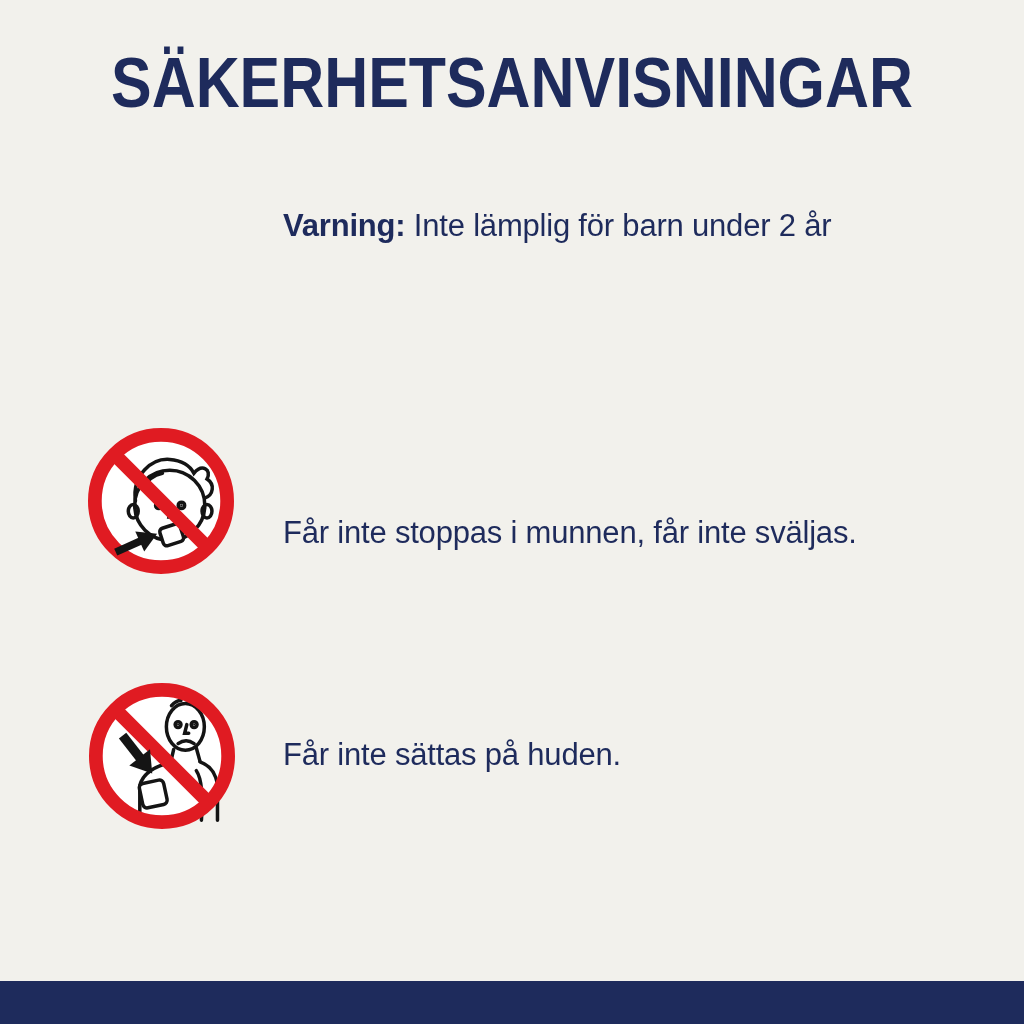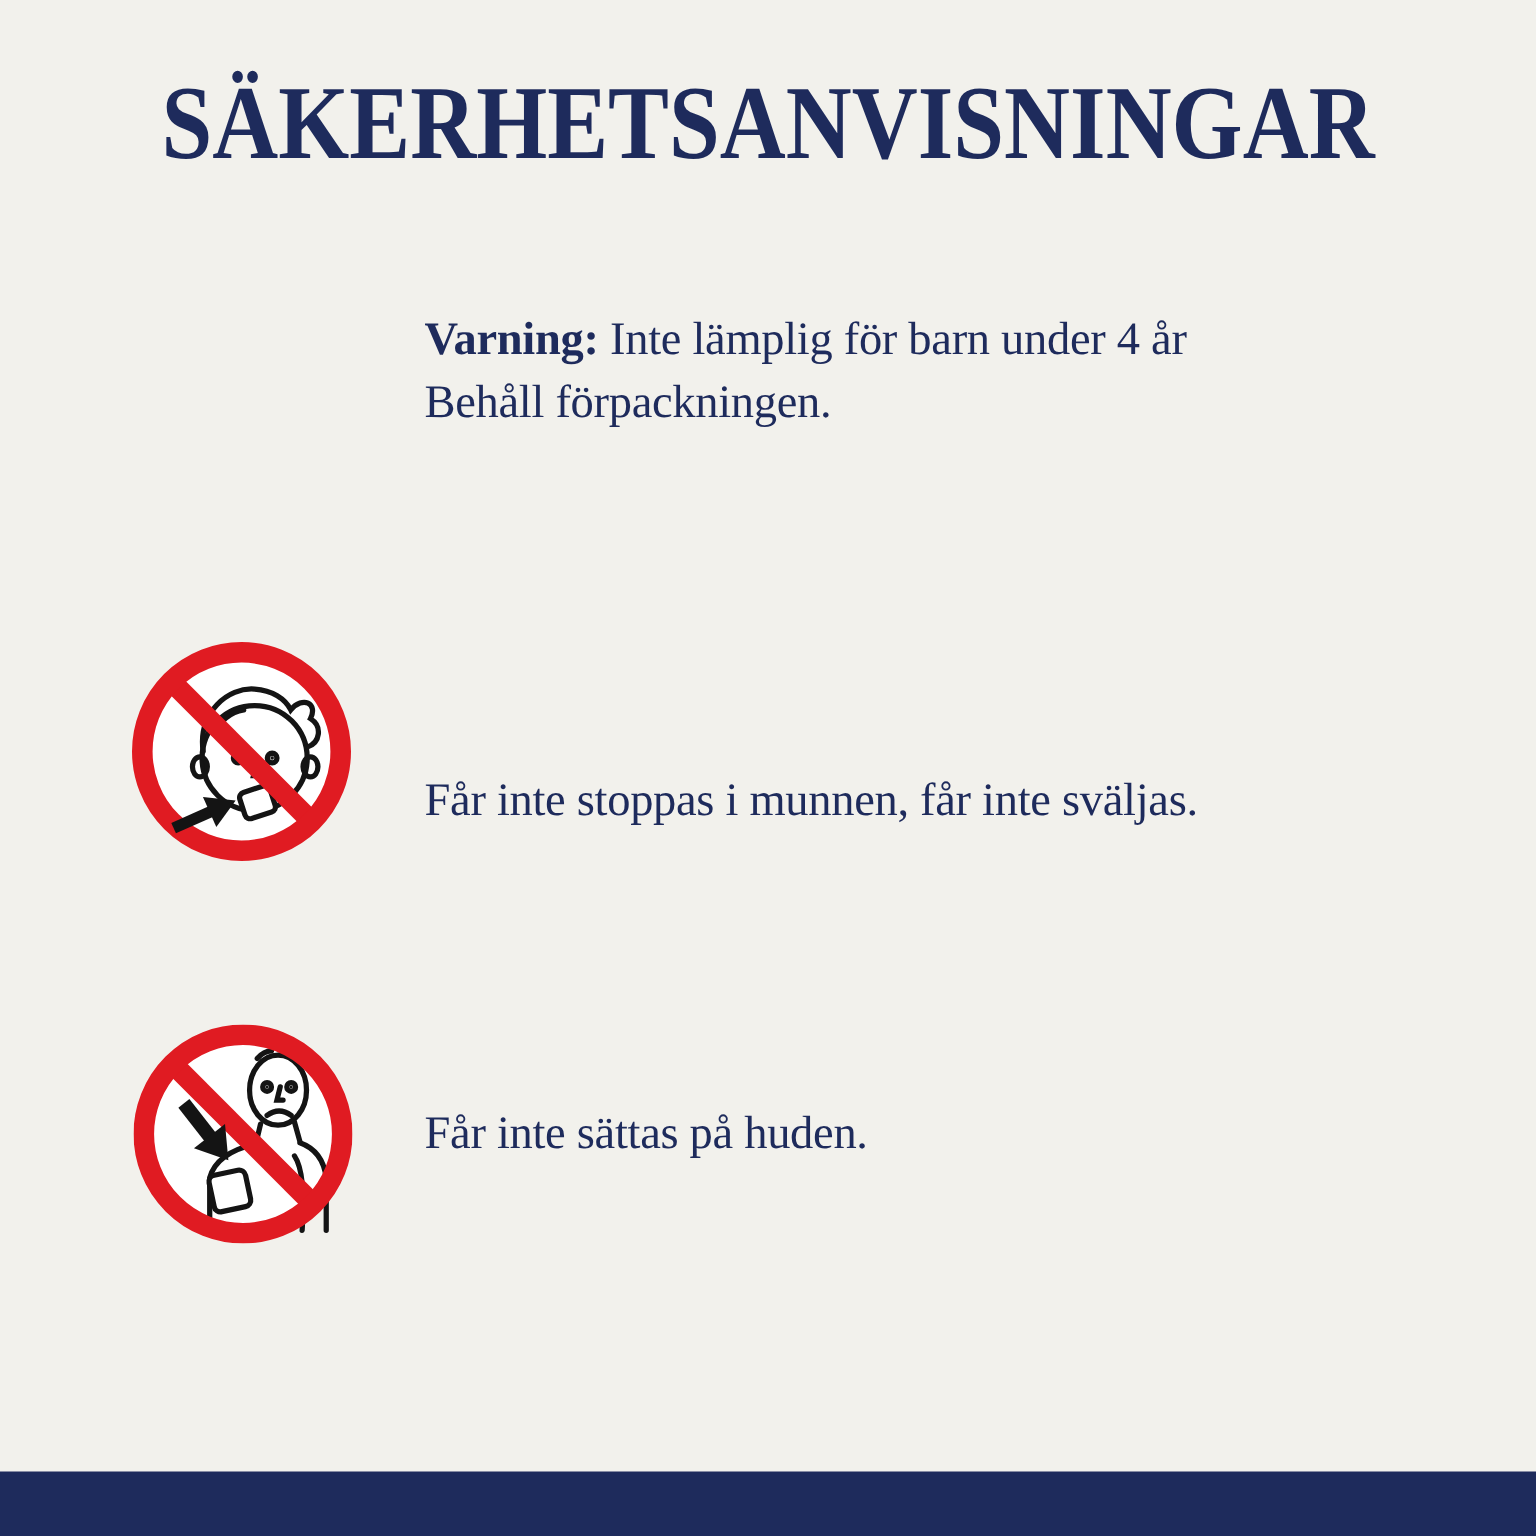--- a/index.html
+++ b/index.html
@@ -2,21 +2,21 @@
 <html><head>
 <meta charset="utf-8">
 <style>
   html, body { margin: 0; padding: 0; }
   body {
     width: 1024px; height: 1024px;
     background: #f2f1ec;
     font-family: "Liberation Sans", sans-serif;
     overflow: hidden;
   }
-  .page { position: relative; width: 844px; height: 1024px; background: #f2f1ec; font-family: Liberation Serif, serif; }
+  .page { position: relative; width: 844px; height: 1024px; background: #f2f1ec; }
 
   .page-title {
     position: absolute; top: 48px; left: 0; width: 1024px;
     margin: 0; text-align: center;
     font-size: 70px; line-height: 1; font-weight: bold;
     color: #1e2b5c; letter-spacing: 0px;
     transform: scaleX(0.87);
   }
 
   .sign { position: absolute; width: 146px; height: 146px; }
@@ -42,22 +42,21 @@
   }
 </style>
 </head>
 <body>
 
 <div class="page">
 
   <h1 class="page-title">SÄKERHETSANVISNINGAR</h1>
 
   <p class="warning-text text-1">
-    <span class="line"><strong>Varning:</strong><span> Inte lämplig för barn under 4 år</span></span>
-    <span class="line">Behåll förpackningen.</span>
+    <span class="line"><strong>Varning:</strong><span> Inte lämplig för barn under 2 år</span></span>
   </p>
 
   <div class="sign sign-2">
     <svg viewBox="0 0 100 100">
       <circle cx="50" cy="50" r="49" fill="#ffffff"></circle>
       <g stroke="#141414" stroke-width="2.4" fill="none" stroke-linecap="round">
         <circle cx="56" cy="53" r="24"></circle>
         <path d="M32.5 50 C30 32 44 20.5 56 21.5 C64 22 70 26 72.5 31 C78 24.5 85 28 81.5 35 C87 38.5 86 46 80 48"></path>
         <path d="M37.5 42 Q42 32.5 51 31"></path>
         <ellipse cx="31" cy="57" rx="3.4" ry="4.6"></ellipse>

